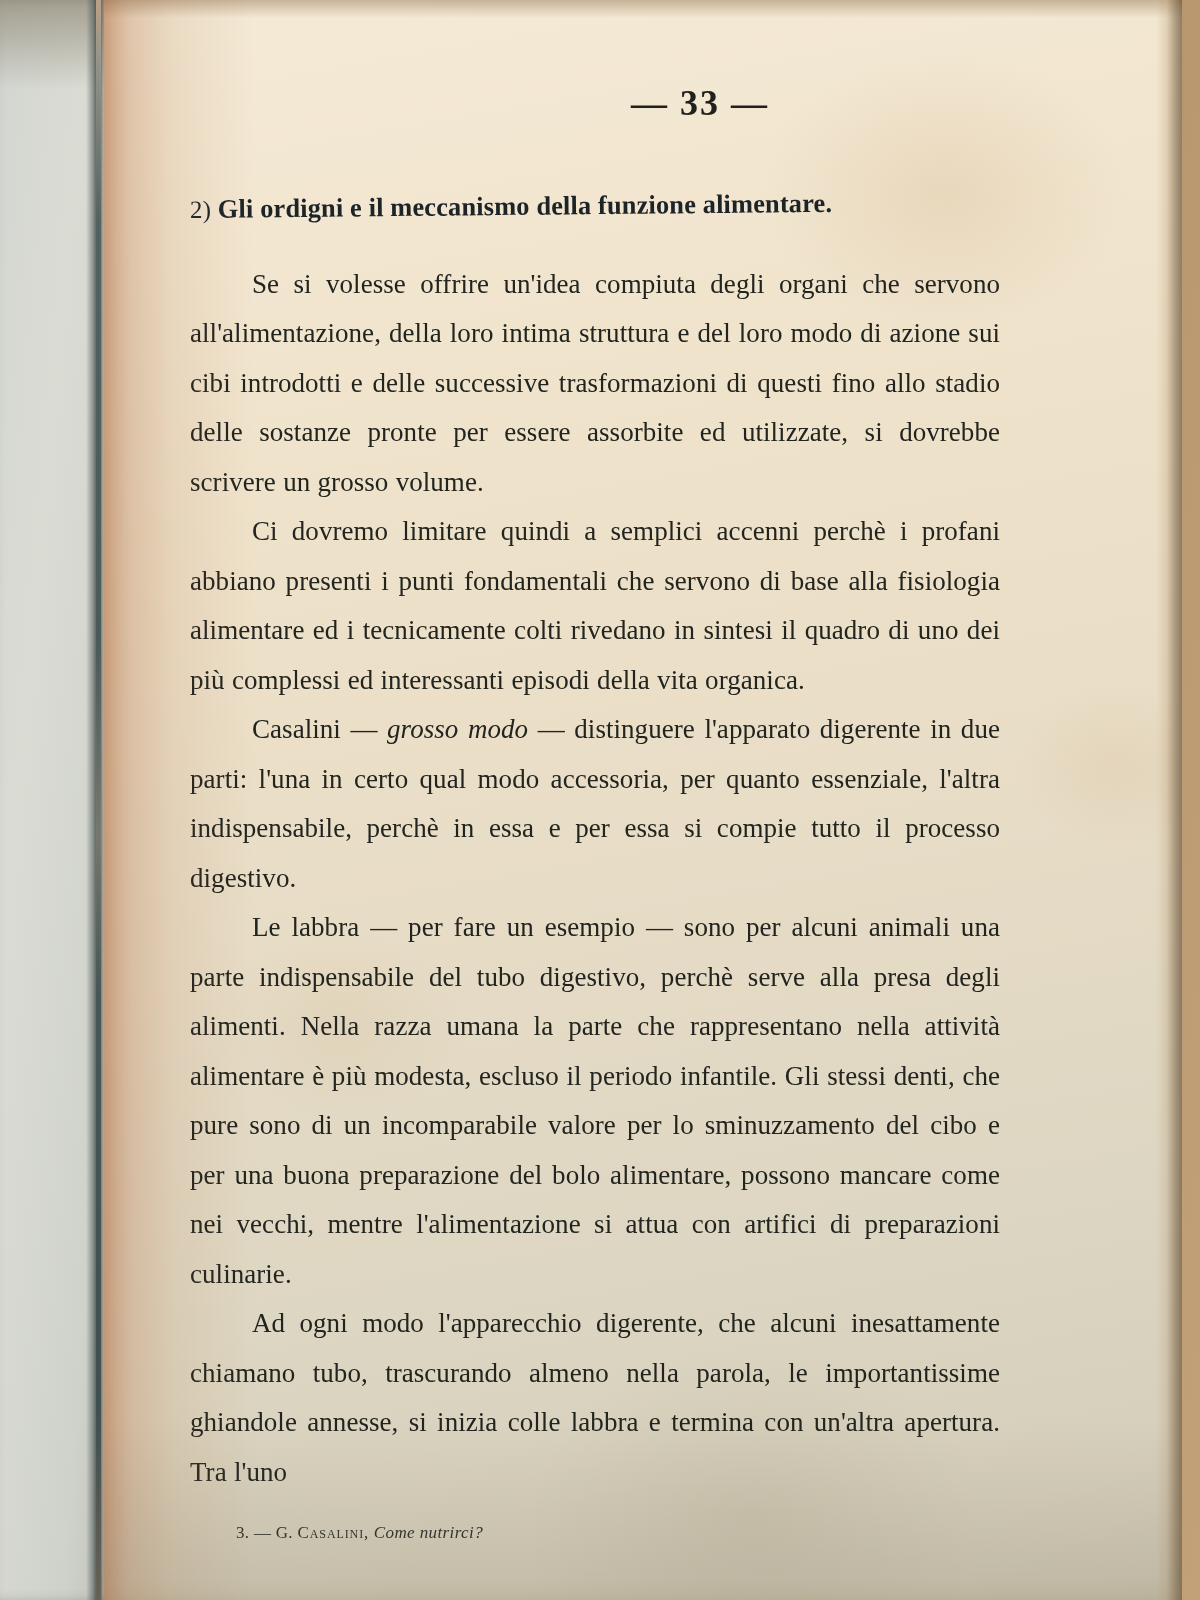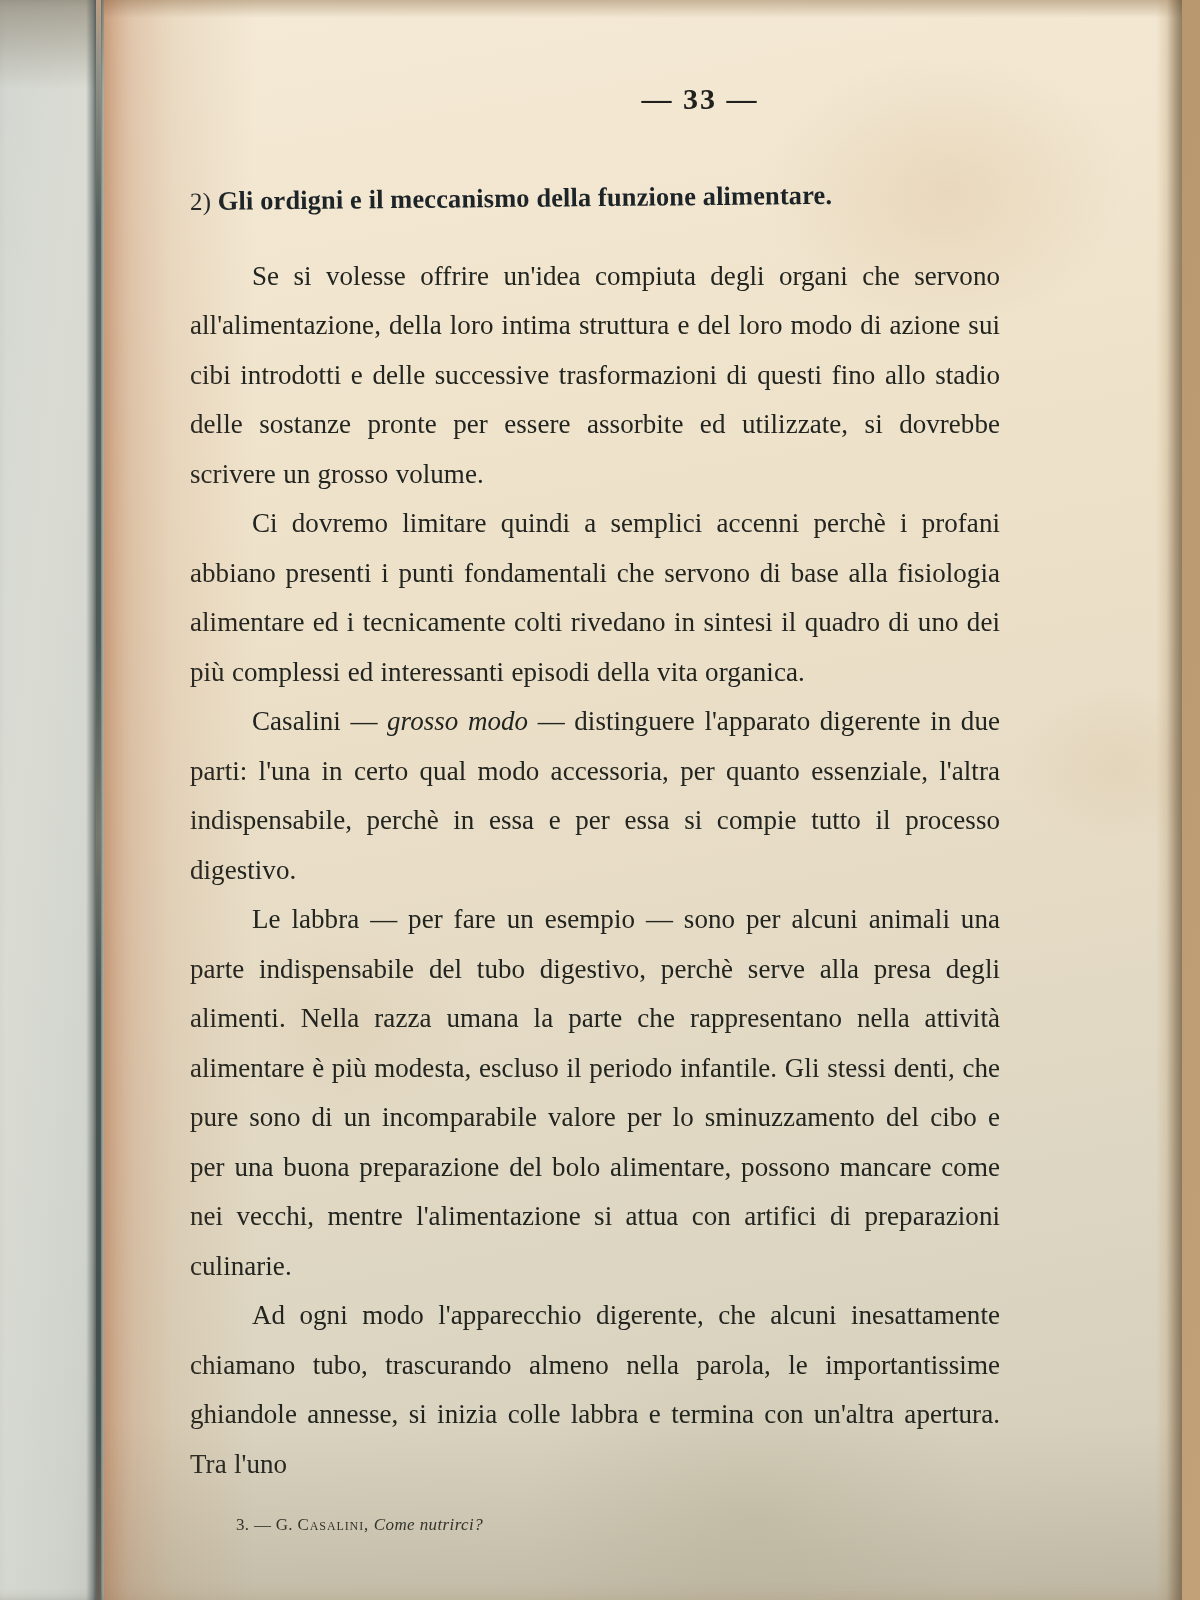--- a/index.html
+++ b/index.html
@@ -125,21 +125,21 @@
     left: 190px;
     top: 0;
     width: 810px;
     z-index: 4;
   }
 
   .folio {
     text-align: center;
     margin: 0;
     padding-top: 82px;
-    font-size: 30px;
+    font-size: 36px;
     letter-spacing: 2px;
     color: #20201c;
     font-weight: 600;
     transform: translateX(105px);
   }
 
   .section-heading {
     margin: 70px 0 0 0;
     font-size: 26.5px;
     font-weight: bold;

